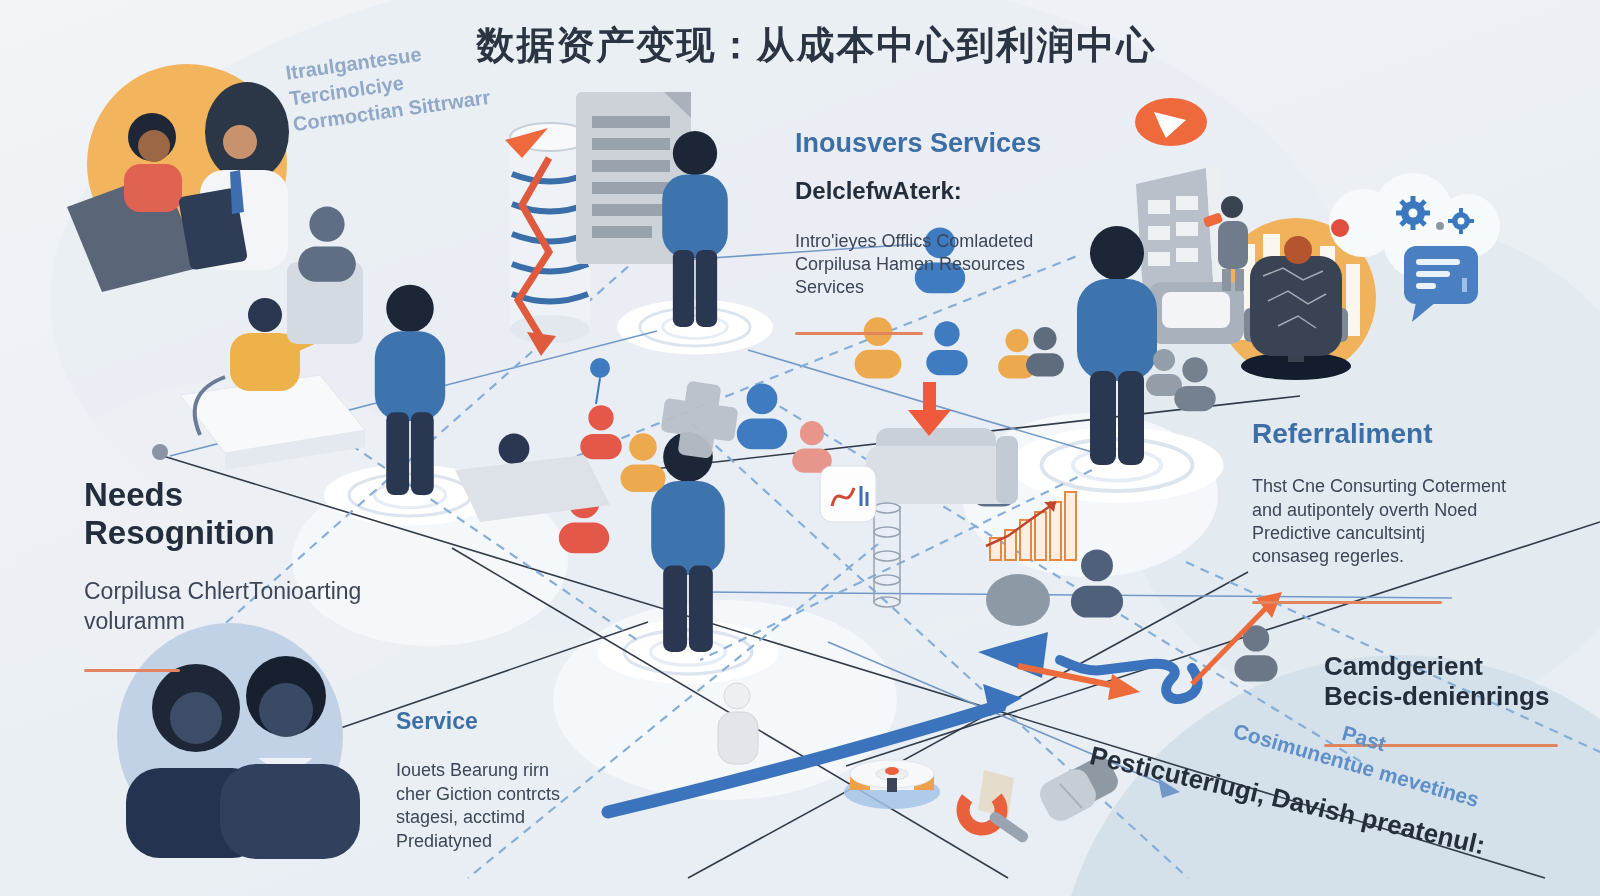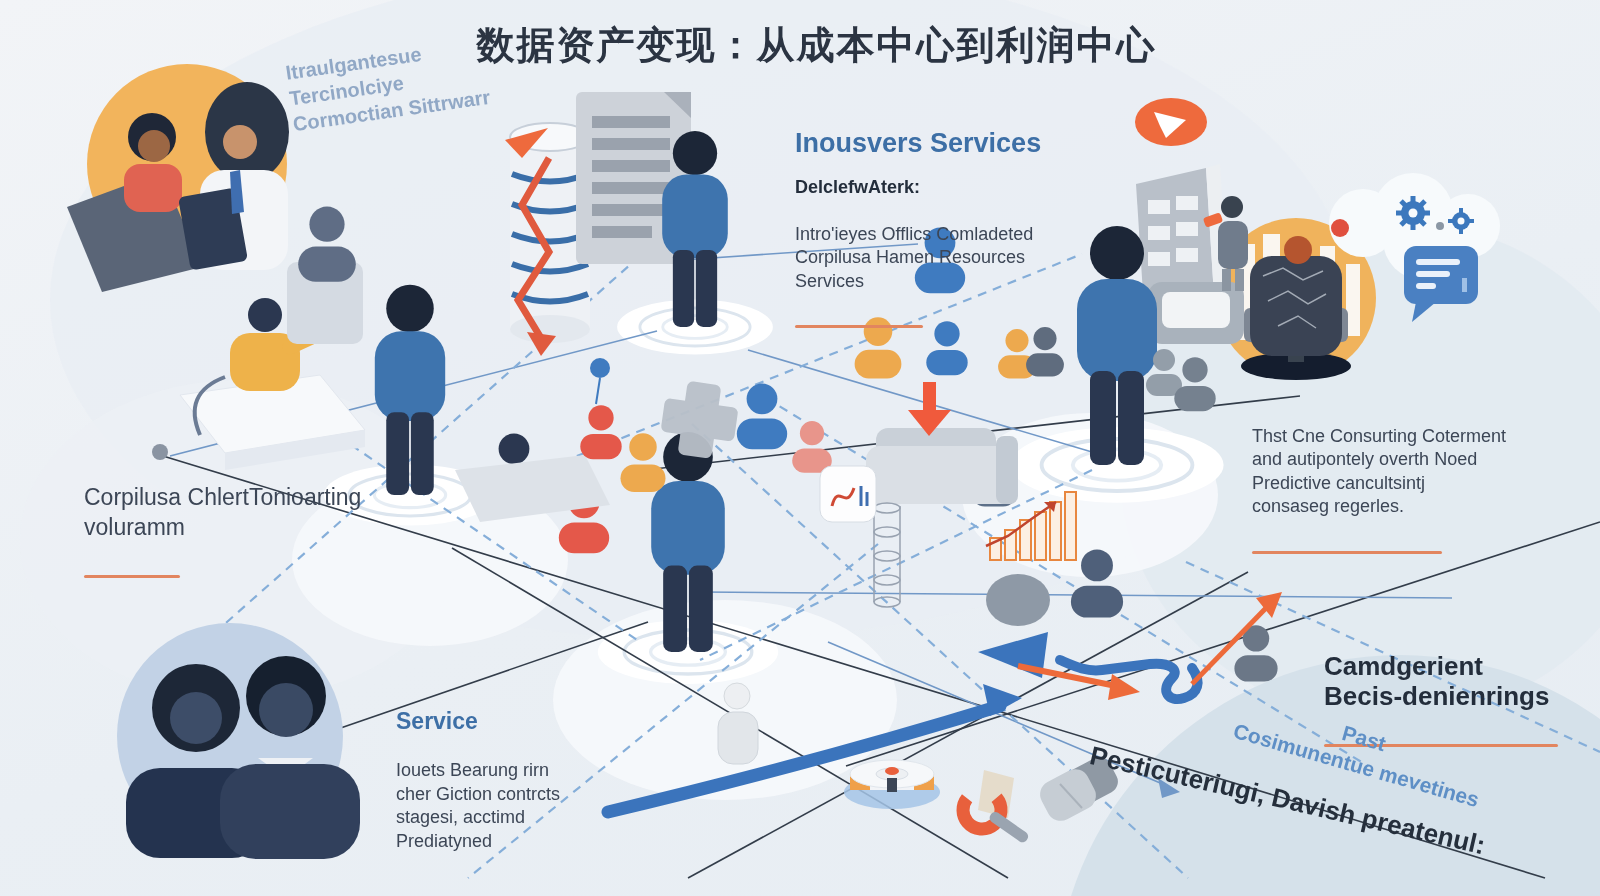--- a/index.html
+++ b/index.html
@@ -15,21 +15,21 @@
     font-size:38px;font-weight:bold;color:#2b3442;letter-spacing:2px;
     font-family:"DejaVu Sans","Liberation Sans",sans-serif;
     padding-left:33px;
   }
   .tagline{
     left:284px;top:60px;width:280px;
     transform:rotate(-8deg);transform-origin:left top;
     font-size:20px;line-height:1.3;font-weight:bold;color:var(--tagline_blue,#91a8c6);
   }
   .h-blue{font-size:27px;font-weight:bold;color:var(--heading_blue,#3d6fa6);line-height:1.15;}
-  .h-dark{font-size:18px;font-weight:bold;color:var(--heading_dark,#232d3b);line-height:1.15;}
+  .h-dark{font-size:24px;font-weight:bold;color:var(--heading_dark,#232d3b);line-height:1.15;}
   .body-txt{font-size:18px;line-height:1.3;color:var(--body_text,#3c4656);margin-top:7px;}
   .rule{height:3px;border-radius:2px;background:var(--accent_orange,#e2855f);margin-top:14px;}
   .blk-industry{left:795px;top:110px;width:330px;}
   .blk-needs{left:84px;top:458px;width:320px;}
   .blk-needs .h-dark{font-size:33px;}
   .blk-needs .body-txt{font-size:23px;}
   .blk-referral{left:1252px;top:400px;width:320px;}
   .blk-referral .h-blue{font-size:28px;}
   .blk-referral .body-txt{font-size:18px;}
   .blk-service{left:396px;top:690px;width:260px;}
@@ -407,26 +407,29 @@
   <div class="txt blk-industry">
     <div class="h-blue">Inousvers Services</div>
     <div class="h-dark">DelclefwAterk:</div>
     <div class="body-txt">Intro'ieyes Offlics Comladeted
 Corpilusa Hamen Resources
 Services</div>
     <div class="rule" style="width:128px"></div>
   </div>
 
   <div class="txt blk-needs">
+    <div class="h-dark">Needs
+Resognition</div>
     <div class="body-txt">Corpilusa ChlertTonioarting
 voluramm</div>
     <div class="rule" style="width:96px"></div>
   </div>
 
   <div class="txt blk-referral">
+    <div class="h-blue">Referraliment</div>
     <div class="body-txt">Thst Cne Consurting Coterment
 and autipontely overth Noed
 Predictive cancultsintj
 consaseg regerles.</div>
     <div class="rule" style="width:190px"></div>
   </div>
 
   <div class="txt blk-service">
     <div class="h-blue">Service</div>
     <div class="body-txt">Iouets Bearung rirn

